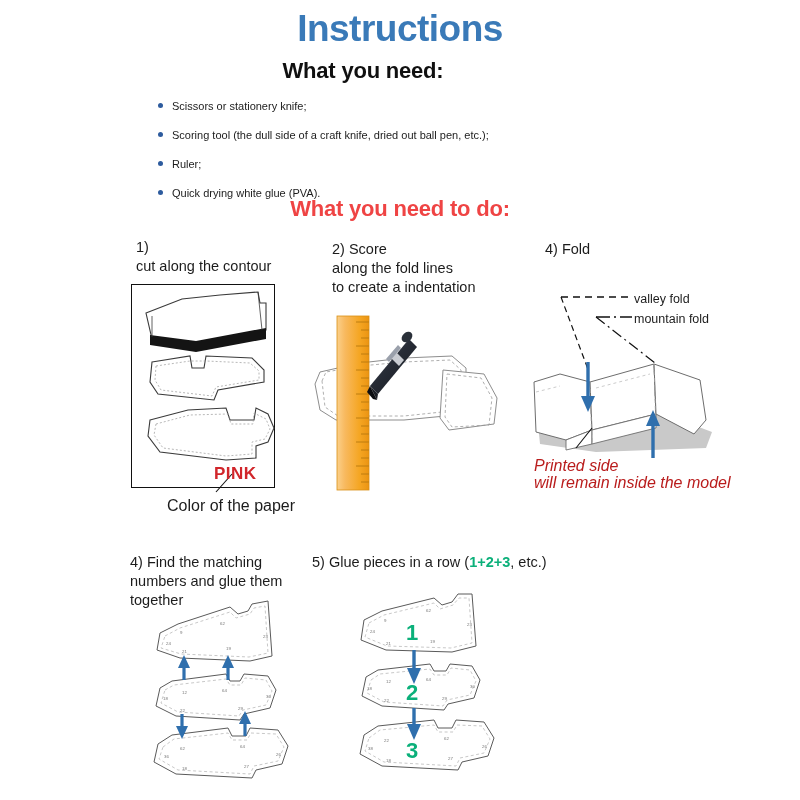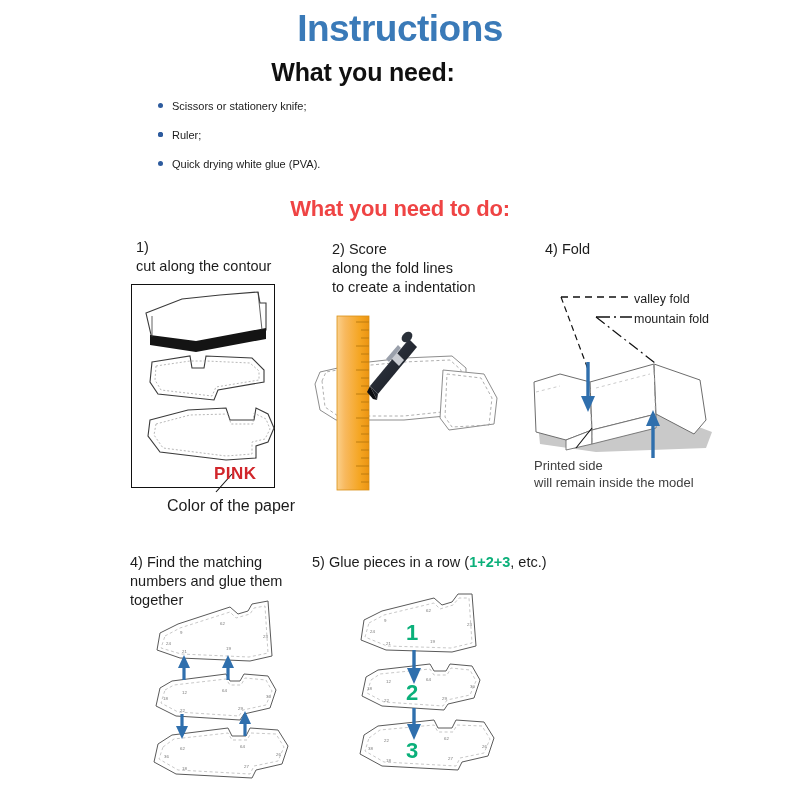--- a/index.html
+++ b/index.html
@@ -16,21 +16,21 @@
   
   .title{
     position:absolute;left:0;top:8px;width:800px;
     text-align:center;
     font-size:37px;font-weight:bold;letter-spacing:-0.5px;
     color:#3a7ab8;
   }
   .subtitle{
     position:absolute;left:0;top:58px;width:726px;
     text-align:center;
-    font-size:25px;font-weight:bold;color:#101010;
+    font-size:22px;font-weight:bold;color:#101010;
     letter-spacing:-0.2px;
   }
   .subtitle2{
     position:absolute;left:0;top:196px;width:800px;
     text-align:center;
     font-size:22px;font-weight:bold;color:#ef4444;
     letter-spacing:-0.2px;
   }
 
   
@@ -69,21 +69,21 @@
     position:absolute;left:214px;top:464px;
     font-size:17px;font-weight:bold;color:#d1262b;
     letter-spacing:0.5px;
   }
   .cap-paper{
     position:absolute;left:167px;top:497px;
     font-size:16px;color:#1c1c1c;white-space:nowrap;
   }
   .cap-fold{
     position:absolute;left:534px;top:457px;
-    font-size:13px;line-height:17px;color:#404040;
+    font-size:16px;line-height:17px;color:#b91c1c;font-style:italic;
   }
   .cap-fold span{display:block;white-space:nowrap;}
 
   .legend-lbl{
     position:absolute;font-size:12.5px;color:#1c1c1c;white-space:nowrap;
   }
   #lg-valley{left:634px;top:292px;}
   #lg-mount{left:634px;top:312px;}
 
   svg{position:absolute;left:0;top:0;overflow:visible;}
@@ -97,20 +97,21 @@
   <div class="subtitle">What you need:</div>
   <div class="subtitle2">What you need to do:</div>
 
   <div class="needs">
     <div class="need-row">
       <span class="dot"></span>
       <span>Scissors or stationery knife;</span>
     </div>
     <div class="need-row">
       <span class="dot"></span>
+      <span>Scoring tool (the dull side of a craft knife, dried out ball pen, etc.);</span>
     </div>
     <div class="need-row">
       <span class="dot"></span>
       <span>Ruler;</span>
     </div>
     <div class="need-row">
       <span class="dot"></span>
       <span>Quick drying white glue (PVA).</span>
     </div>
   </div>

